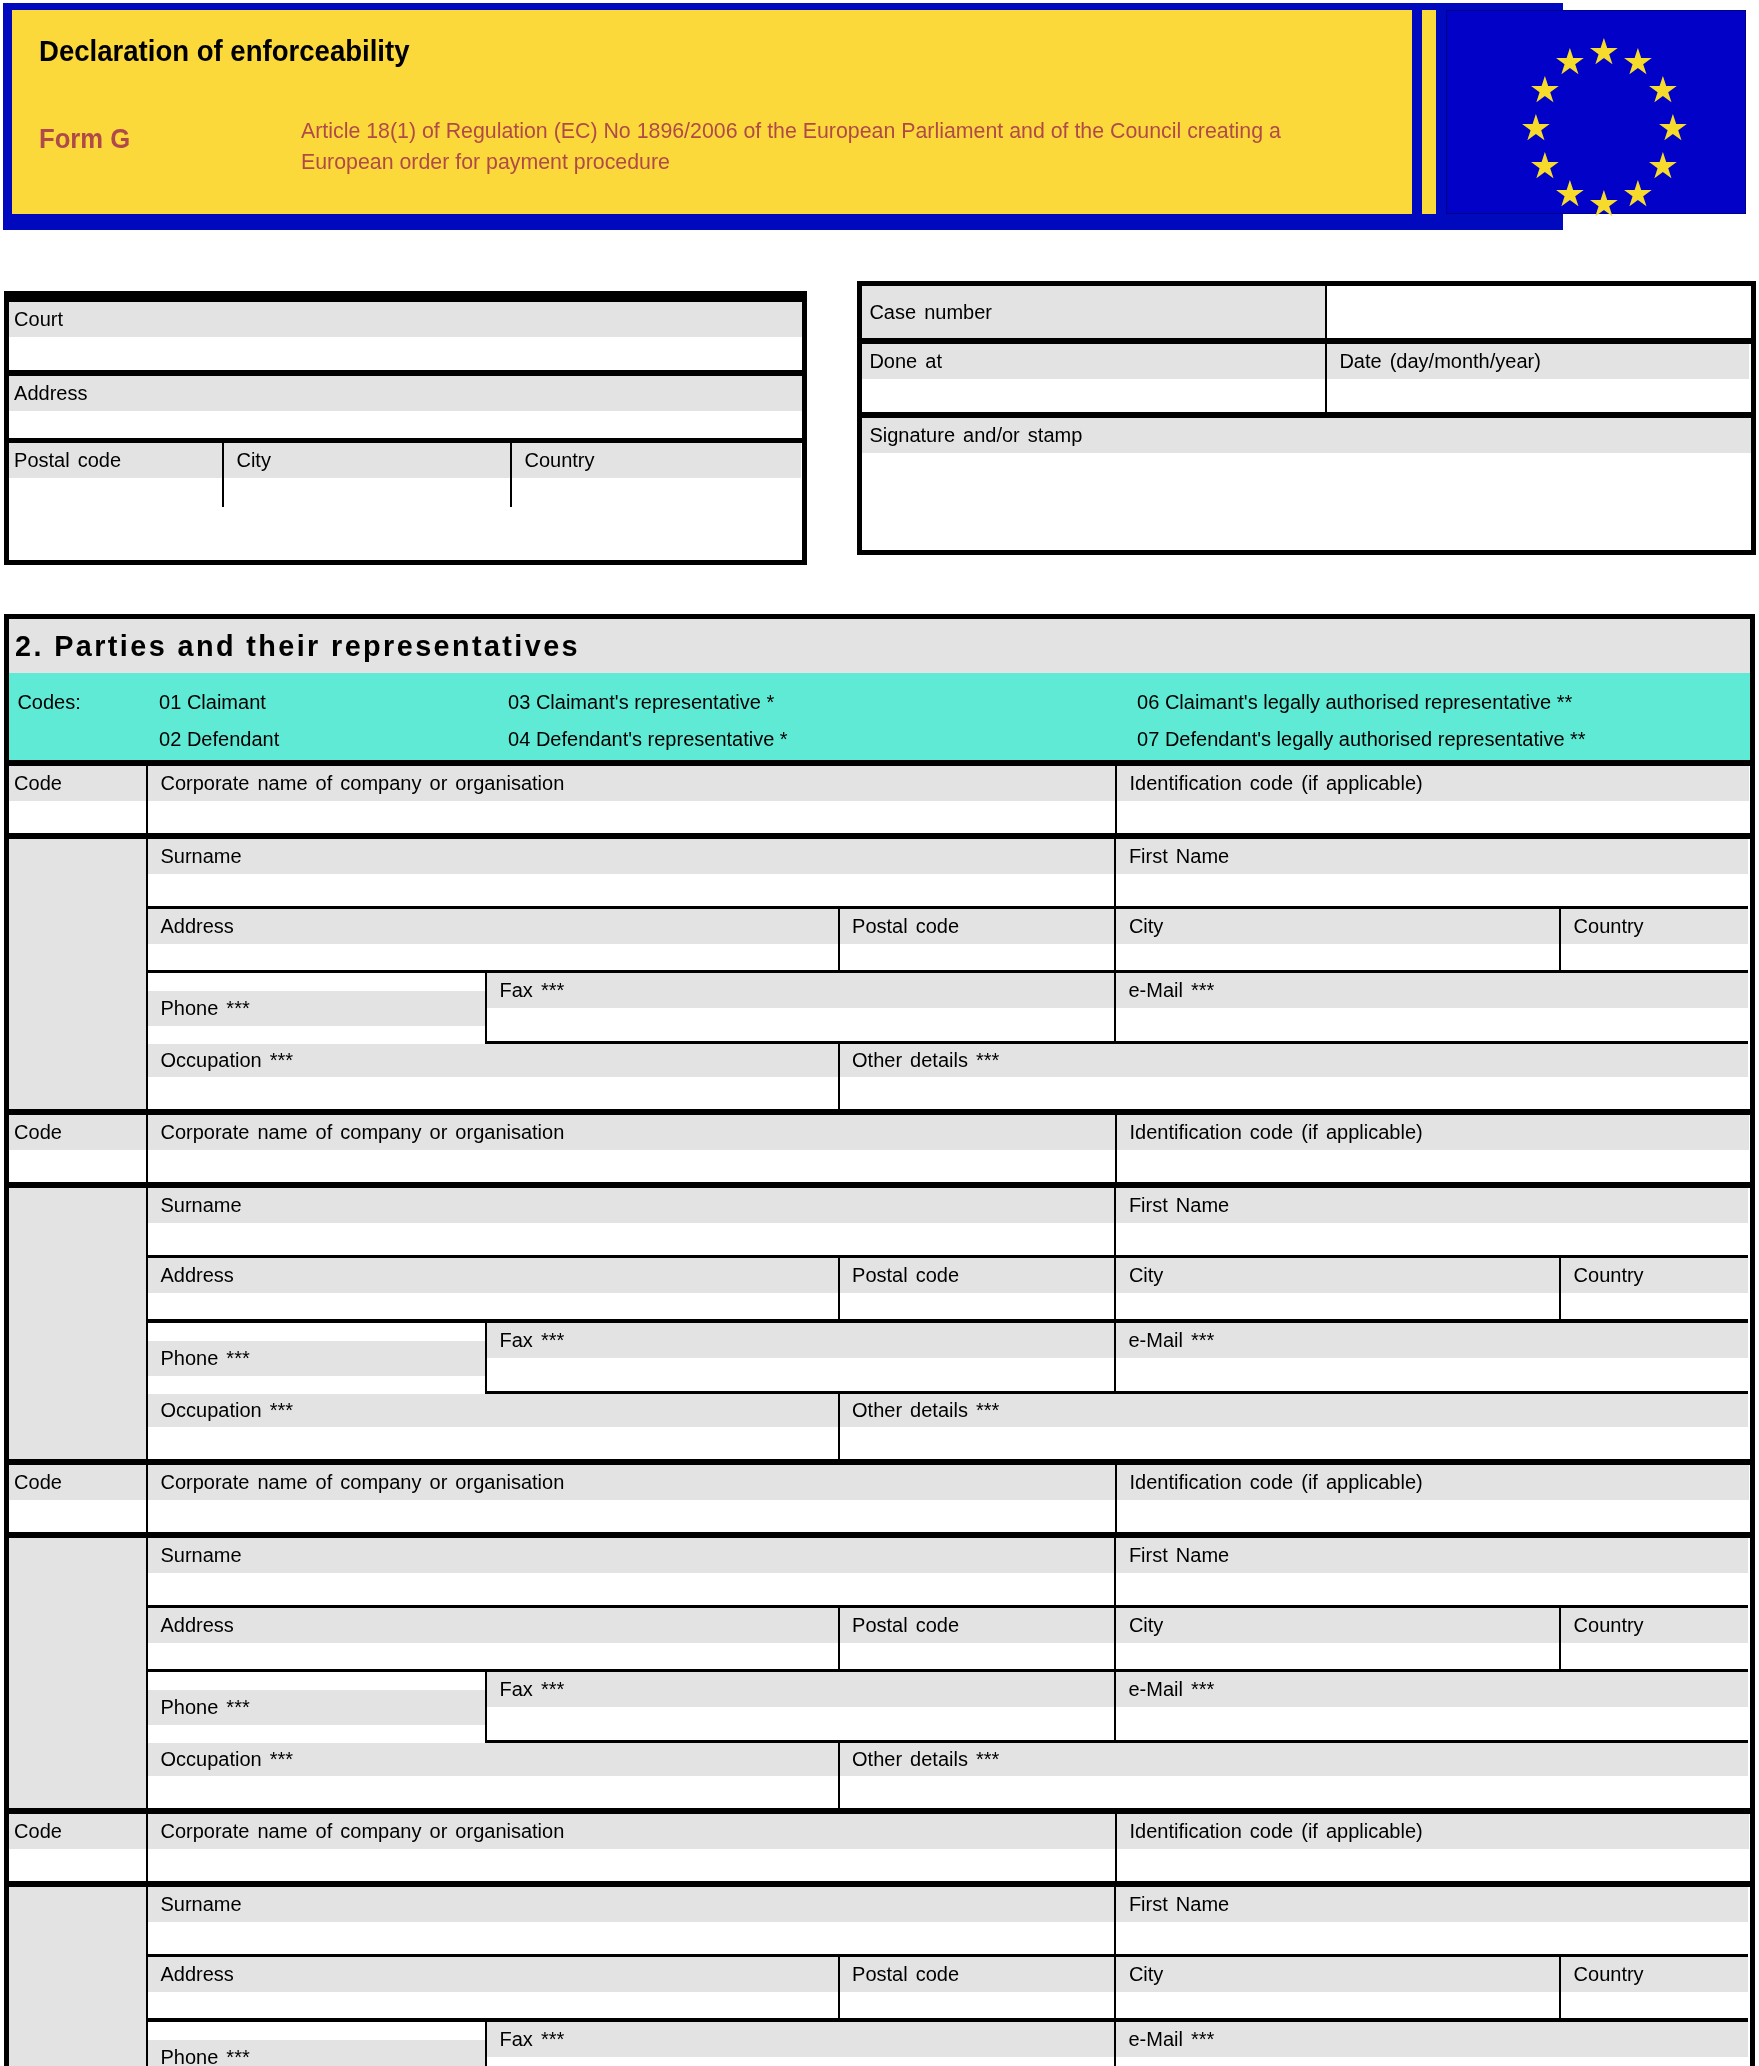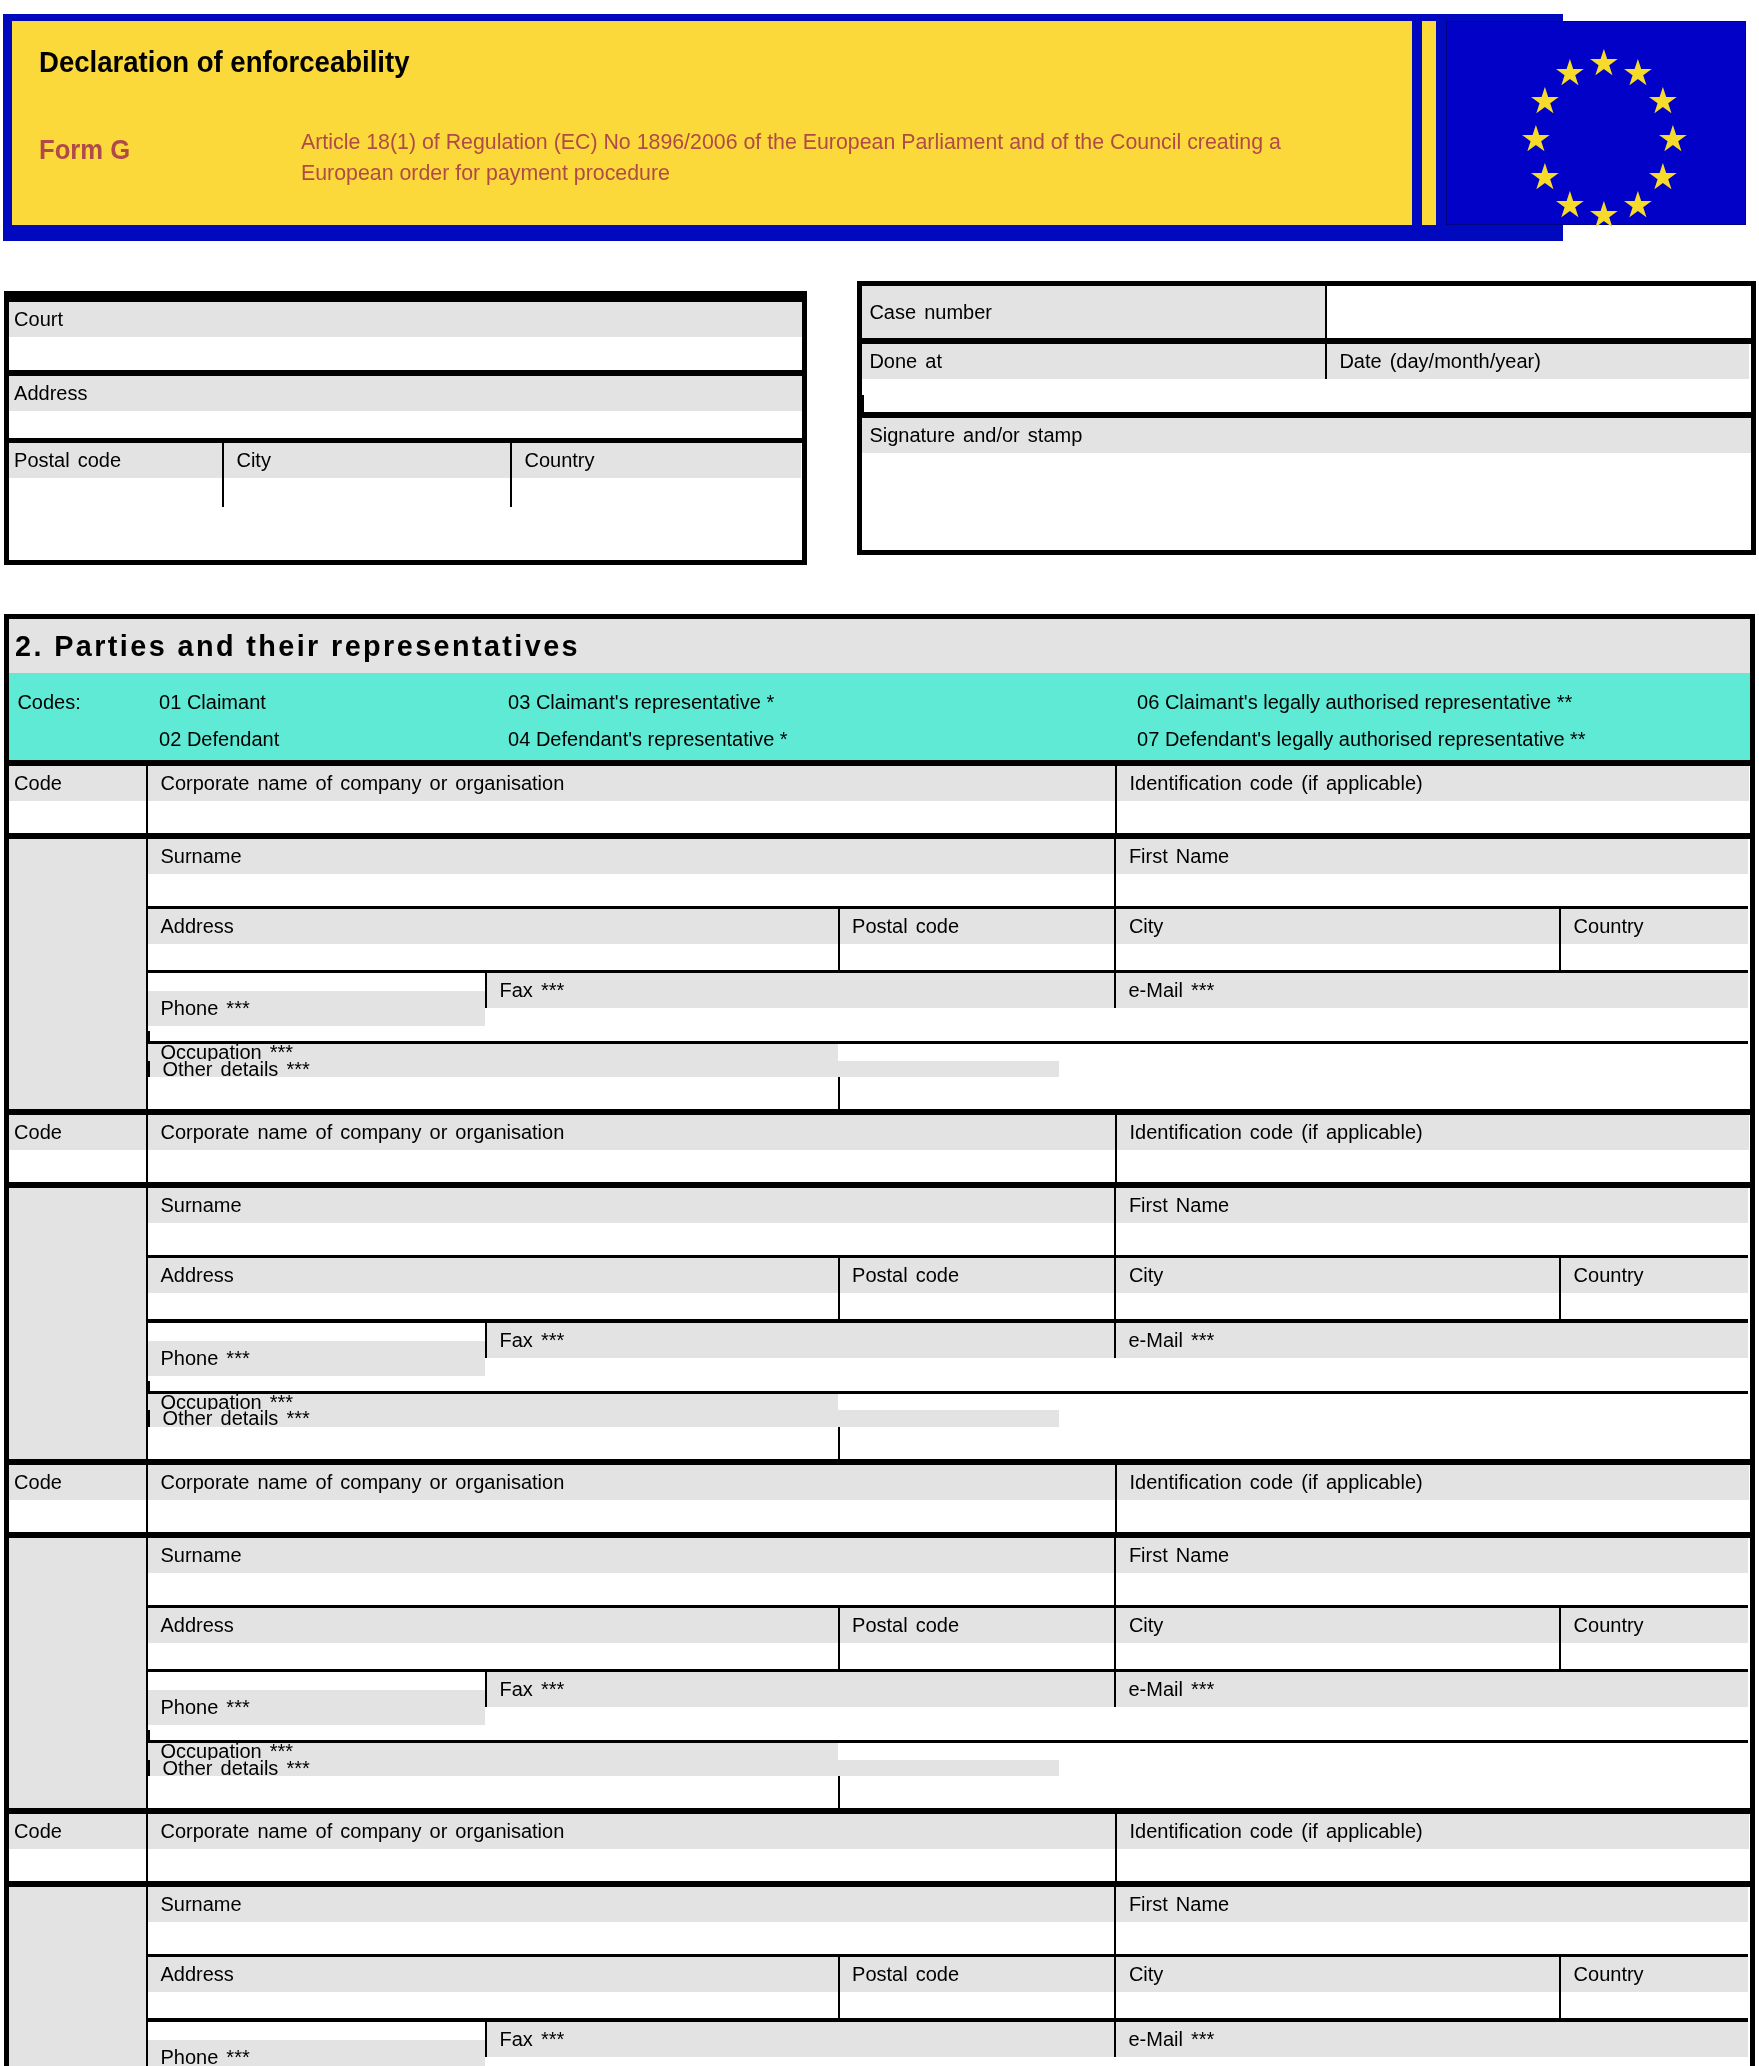--- a/index.html
+++ b/index.html
@@ -4,21 +4,21 @@
 <style>
   * { margin:0; padding:0; box-sizing:border-box; }
   html,body { background:#ffffff; }
   .page {
     position:relative; width:1760px; height:2252px; background:#ffffff;
     font-family:"Liberation Sans","DejaVu Sans",sans-serif; color:#000;
     overflow:hidden;
   }
 
   
-  .banner { position:absolute; left:3.3px; top:14px; width:1560px; height:227px; background:#0009BE; }
+  .banner { position:absolute; left:3.3px; top:3px; width:1560px; height:227px; background:#0009BE; }
   .banner-yellow { position:absolute; left:9px; top:6.6px; width:1400px; height:204px; background:#FCD93A; }
   .banner-title {
     position:absolute; left:26.4px; top:25px; font-size:29px; font-weight:bold; color:#000;
     transform:scaleX(.95); transform-origin:left top; white-space:nowrap;
   }
   .form-label {
     position:absolute; left:26.4px; top:114px; font-size:27px; font-weight:bold; color:#B04A4A;
     transform:scaleX(.95); transform-origin:left top; white-space:nowrap;
   }
   .banner-article {
@@ -49,21 +49,21 @@
   .hr-thick { height:5.8px; background:#000; width:100%; }
   .hr-mid   { height:3.3px;  background:#000; width:100%; }
 
   .sec-title {
     font-size:30px; font-weight:bold; letter-spacing:2.5px; white-space:nowrap;
     transform:scaleX(.96); transform-origin:left center;
   }
   .sec-head { background:#E3E3E3; display:flex; align-items:center; padding-left:5.8px; }
 
   
-  .h125 { height:52px; } .h84 { height:35px; } .h80 { height:33px;flex-direction:column; }
+  .h125 { height:52px; } .h84 { height:35px; } .h80 { height:33px; }
   .h78 { height:32px; } .h66 { height:27px; } .h70 { height:29px; }
   .h62 { height:26px; } .h234 { height:97px; }
   .t1r-pad { padding-left:7.4px; }
 
   
   .codes-row { position:relative; height:87px; background:#5eead4; font-size:20px; }
   .codes-col { position:absolute; top:10.7px; line-height:37px; white-space:nowrap; }
   .codes-c1 { left:8.3px; } .codes-c2 { left:150px; } .codes-c3 { left:499px; } .codes-c4 { left:1128px; }
   .t2-title { height:54px; }
 

